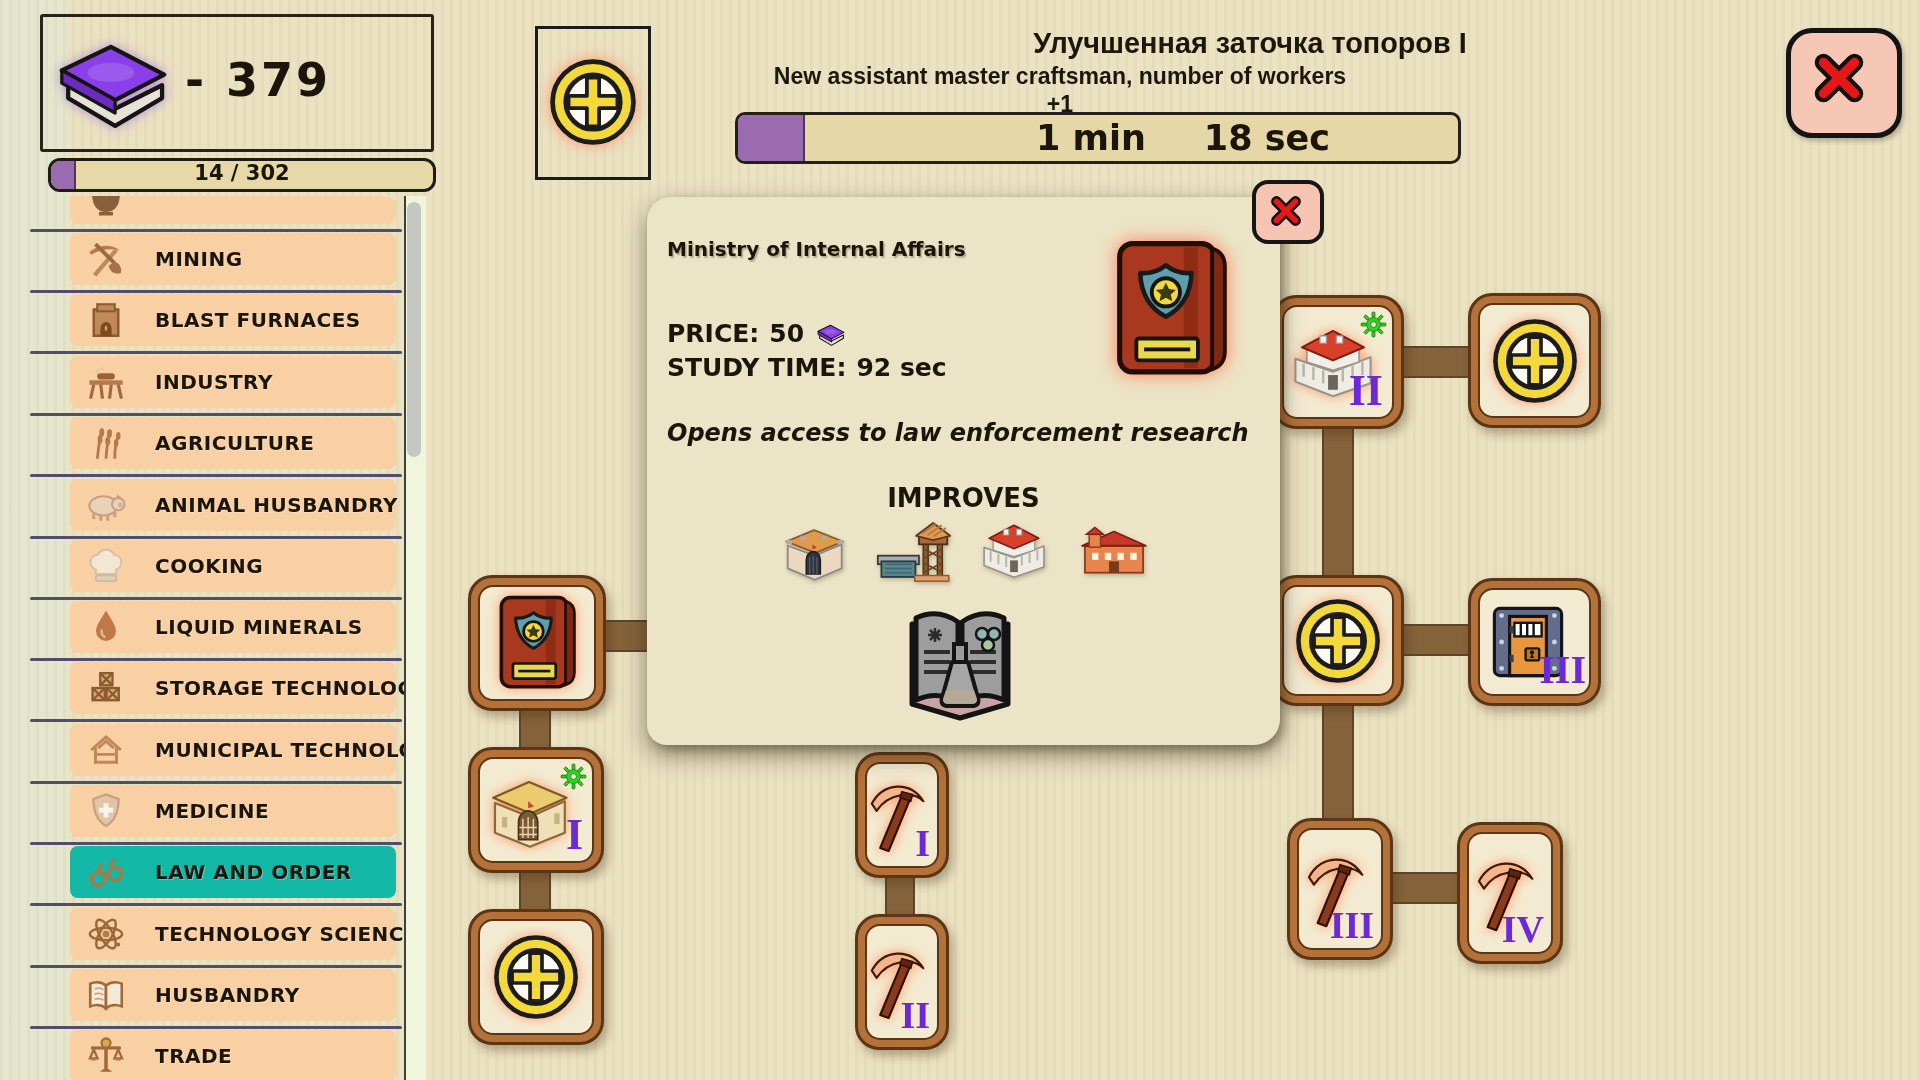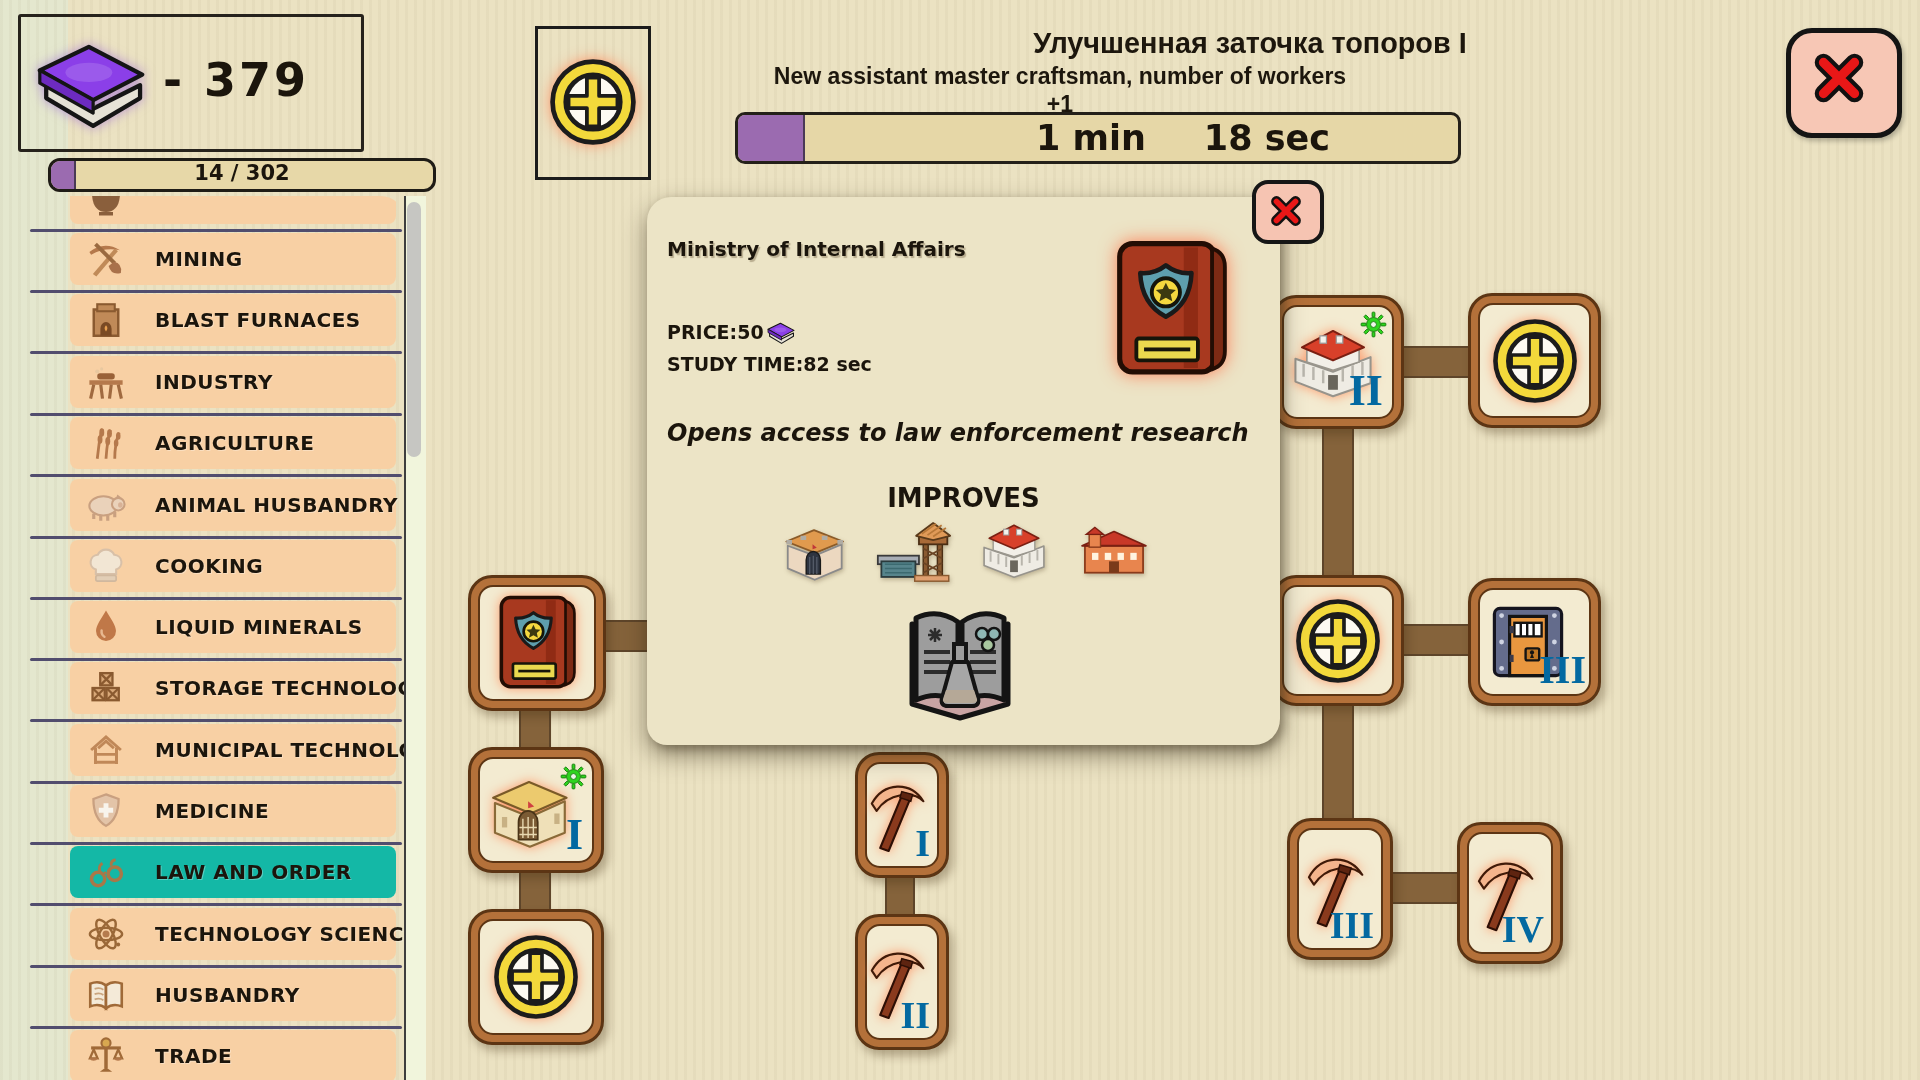--- a/index.html
+++ b/index.html
@@ -4,21 +4,21 @@
 <style>
   html,body{margin:0;padding:0;background:#888;}
   #app{position:relative;width:1920px;height:1080px;overflow:hidden;
        background:#ebe2c2;font-family:"DejaVu Sans",sans-serif;color:#1b150c;}
   #app::before{content:"";position:absolute;left:0;top:0;width:68px;height:1080px;background:#e4e7ce;}
   #app::after{content:"";position:absolute;inset:0;pointer-events:none;
        background:repeating-linear-gradient(90deg,rgba(120,105,70,.05) 0 3px,rgba(0,0,0,0) 3px 9px);}
   .abs{position:absolute;}
 
   
-  .resbox{left:18px;top:14px;width:340px;height:132px;border:3px solid #26221c;border-radius:3px;z-index:5;}
+  .resbox{left:40px;top:14px;width:340px;height:132px;border:3px solid #26221c;border-radius:3px;z-index:5;padding-left:48px;}
   .resbox svg{position:absolute;left:6px;top:10px;width:128px;height:108px;
        filter:drop-shadow(0 0 6px rgba(140,80,220,.55));}
   .resval{position:absolute;left:142px;top:36px;font-size:46px;font-weight:700;letter-spacing:3px;}
   .resbar{left:48px;top:158px;width:382px;height:28px;border:3px solid #1f1c16;border-radius:12px;
        background:#e7d8a8;overflow:hidden;z-index:5;}
   .resbar .fill{position:absolute;left:0;top:0;bottom:0;background:#9b6bb0;border-right:2px solid #4b3a55;}
   .resbar .txt{position:absolute;inset:0;text-align:center;font-size:21px;font-weight:700;line-height:24px;}
 
   
   .sidebar{left:0;top:196px;width:404px;height:984px;overflow:hidden;z-index:4;border-radius:23px;}
@@ -52,21 +52,21 @@
        border-radius:26px;z-index:5;box-shadow:2px 3px 5px rgba(0,0,0,.25);}
   .bigx svg{position:absolute;left:17px;top:14px;width:62px;height:62px;}
 
   
   .conn{position:absolute;background:#85633b;border:2px solid #5e452a;z-index:1;}
   .node{position:absolute;background:#b4713a;border:3px solid #5c3514;border-radius:24px;
        box-shadow:4px 6px 10px rgba(70,50,20,.35);z-index:2;}
   .node .inner{position:absolute;inset:7px;background:#f3ebd1;border:2px solid #5c3514;border-radius:15px;
        display:flex;align-items:center;justify-content:center;}
   .node .numeral{position:absolute;right:9px;bottom:1px;font-family:"Liberation Serif",serif;
-       font-weight:700;font-size:44px;color:#0369a1;}
+       font-weight:700;font-size:44px;color:#6d28d9;}
   .node .gear{position:absolute;right:5px;top:4px;width:27px;height:27px;}
   .glow{filter:drop-shadow(0 0 6px rgba(255,140,90,.85));}
   .n-badge{left:468px;top:575px;width:132px;height:130px;}   .n-badge .nicon{width:82px;height:100px;}
   .n-b1{left:468px;top:747px;width:130px;height:120px;}      .n-b1 .nicon{width:96px;height:84px;margin-right:14px;}
   .n-plusL{left:468px;top:909px;width:130px;height:130px;}
   .n-pick1{left:855px;top:752px;width:88px;height:120px;}
   .n-pick2{left:855px;top:914px;width:88px;height:130px;}
   .n-b2{left:1272px;top:295px;width:126px;height:128px;}     .n-b2 .nicon{width:100px;height:86px;margin-right:10px;}
   .n-plusTR{left:1468px;top:293px;width:127px;height:129px;}
   .n-plusBL{left:1272px;top:575px;width:126px;height:125px;}
@@ -76,21 +76,21 @@
   .pickicon{width:62px;height:90px;margin-right:10px;}
   .plusicon{width:92px;height:92px;}
   .n-pick1 .numeral,.n-pick2 .numeral,.n-pick3 .numeral,.n-pick4 .numeral{font-size:38px;right:7px;}
   .n-jail .numeral{font-size:40px;right:3px;}
 
   
   .popup{left:647px;top:197px;width:633px;height:548px;background:#ece4c6;z-index:50;
        border-radius:24px 18px 26px 20px;box-shadow:0 10px 24px rgba(50,40,20,.5),4px 4px 8px rgba(60,50,30,.35);}
   .popup .ptitle{position:absolute;left:20px;top:40px;font-size:20px;font-weight:700;
        text-shadow:1.5px 1.5px 1px rgba(90,70,40,.35);}
-  .popup .prow{position:absolute;left:20px;font-size:19px;font-weight:700;display:flex;align-items:center;gap:0;}
+  .popup .prow{position:absolute;left:20px;font-size:25px;font-weight:700;display:flex;align-items:center;gap:10px;}
   .popup .price{top:122px;} .popup .study{top:156px;}
   .popup .minibook{width:34px;height:26px;}
   .popup .desc{position:absolute;left:20px;top:222px;font-size:24px;font-weight:700;font-style:italic;}
   .popup .improves{position:absolute;left:0;top:286px;width:100%;text-align:center;font-size:26px;font-weight:700;}
   .popup .improw{position:absolute;left:0;top:316px;width:100%;display:flex;justify-content:center;
        align-items:flex-end;gap:22px;}
   .popup .improw svg{width:78px;height:74px;filter:drop-shadow(1px 2px 2px rgba(80,60,30,.3));}
   .popup .catbook{position:absolute;left:253px;top:406px;width:120px;height:124px;}
   .popup .bigbadge{position:absolute;left:465px;top:40px;width:118px;height:144px;
        filter:drop-shadow(0 0 9px rgba(255,110,70,.85));}
@@ -569,21 +569,21 @@
       </svg>
     <div class="prow price">
       <span>PRICE:</span>
       <span>50</span>
       <svg class="minibook">
           <use href="#sym-purplebook"></use>
         </svg>
     </div>
     <div class="prow study">
       <span>STUDY TIME:</span>
-      <span>82 sec</span>
+      <span>92 sec</span>
     </div>
     <div class="desc">Opens access to law enforcement research</div>
     <div class="improves">IMPROVES</div>
     <div class="improw">
       <svg>
           <use href="#sym-guardpost"></use>
         </svg>
       <svg>
           <use href="#sym-watchtower"></use>
         </svg>

